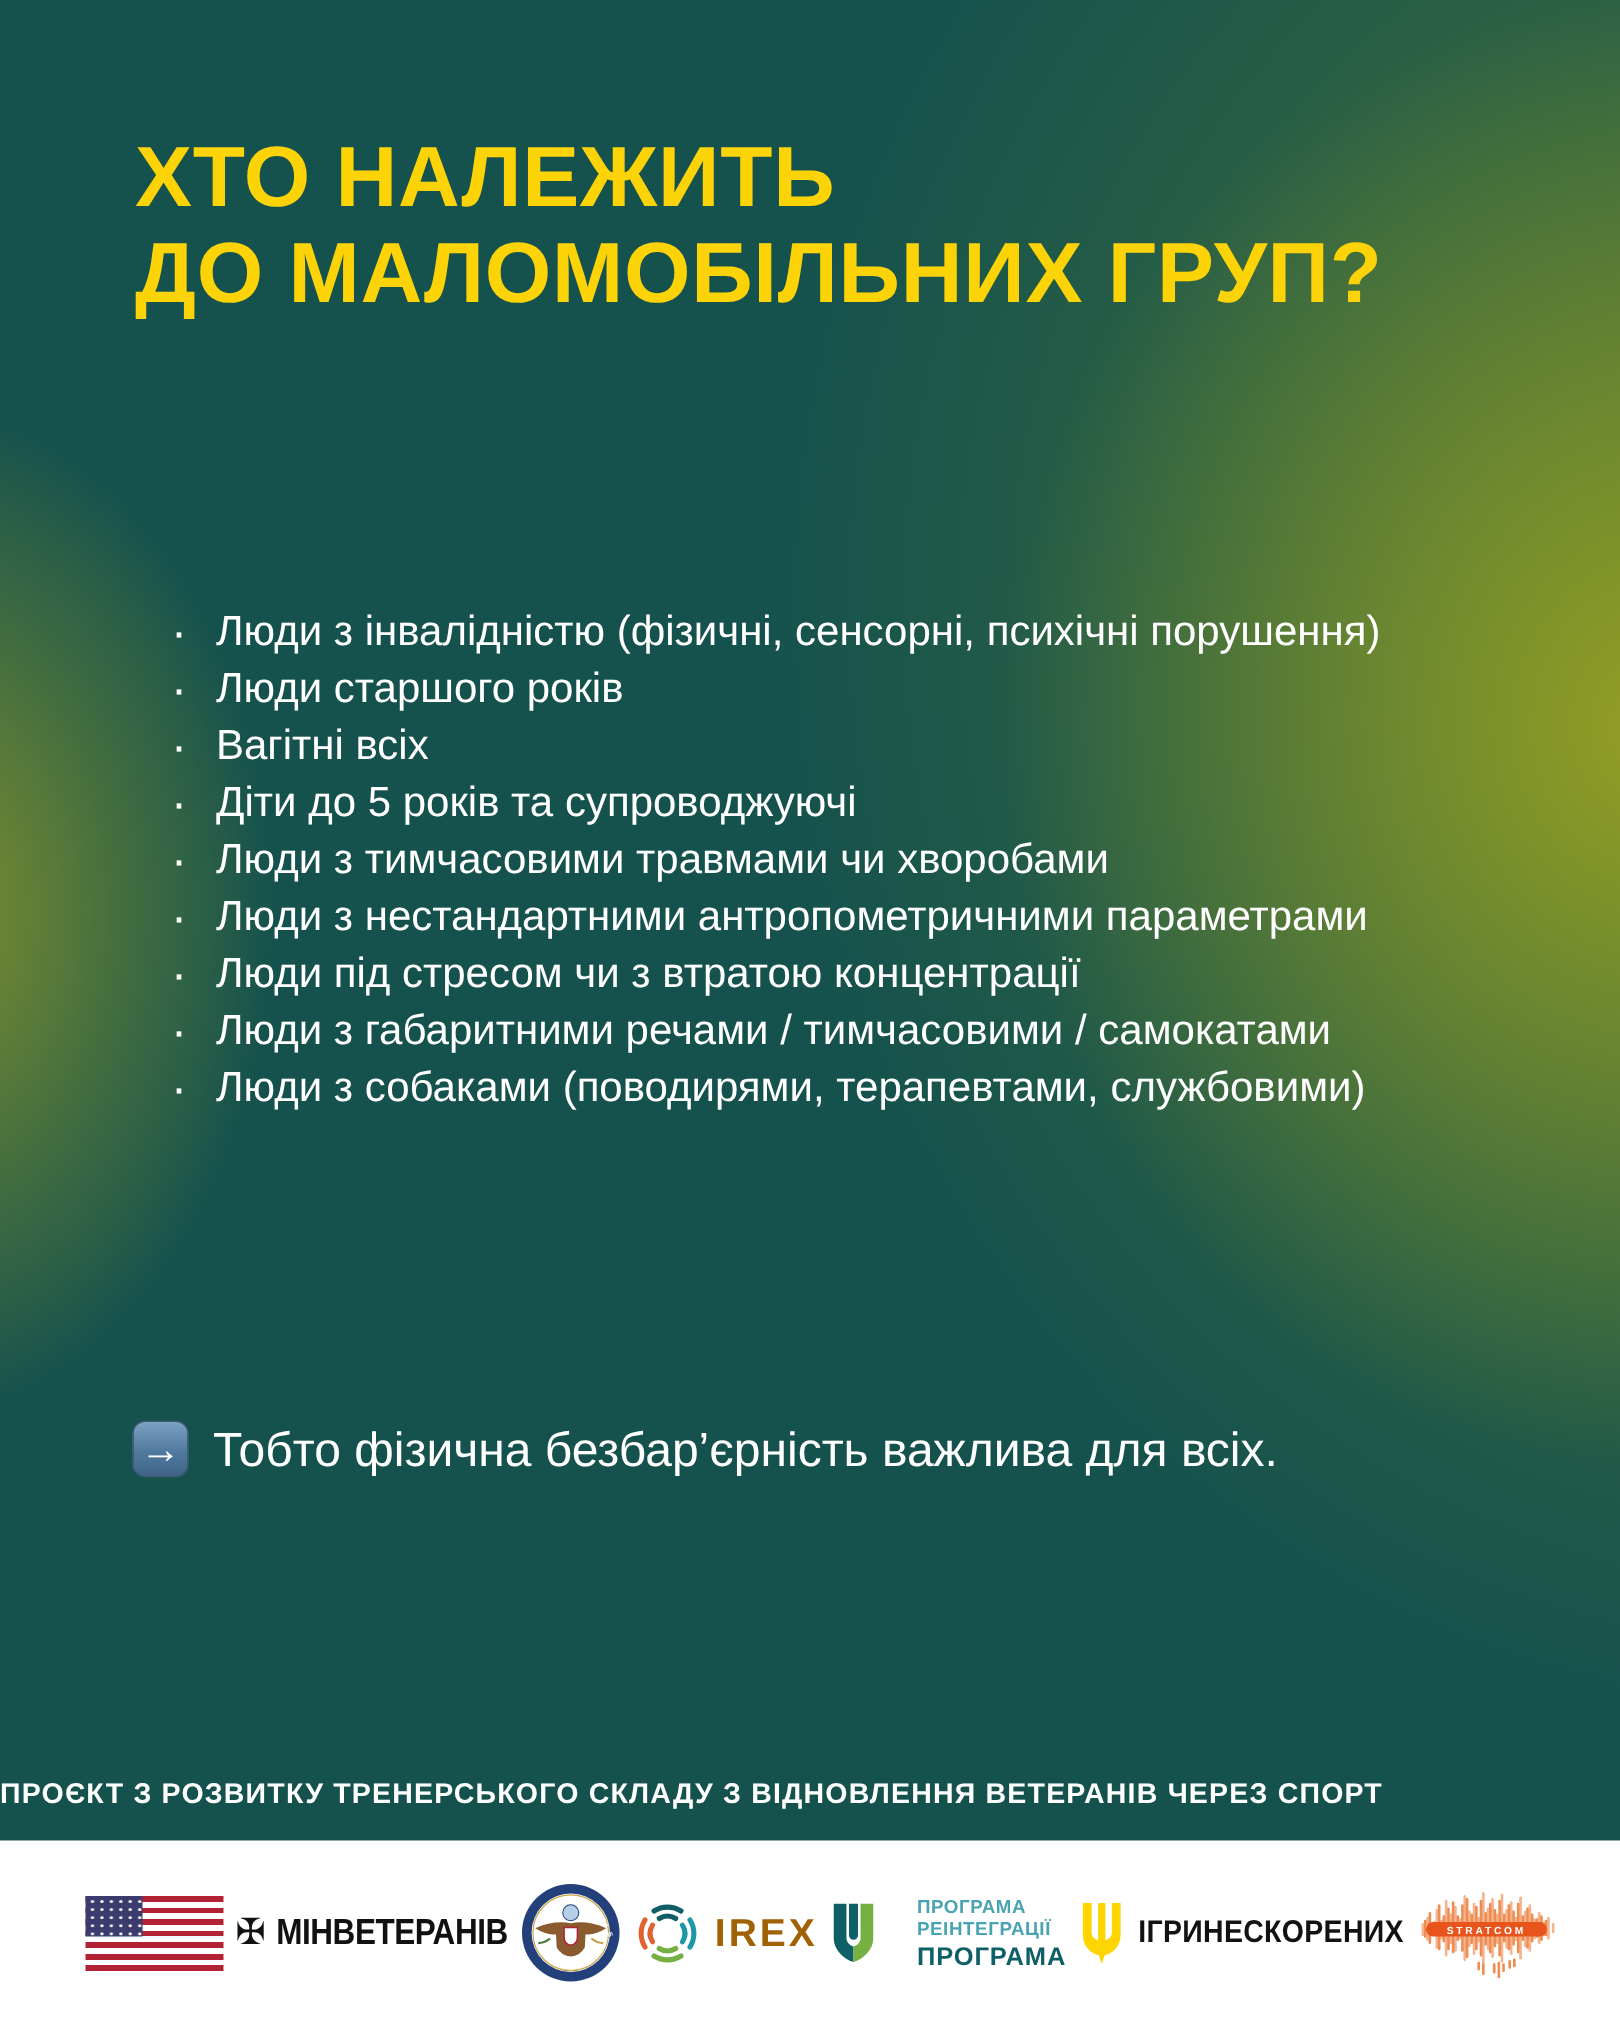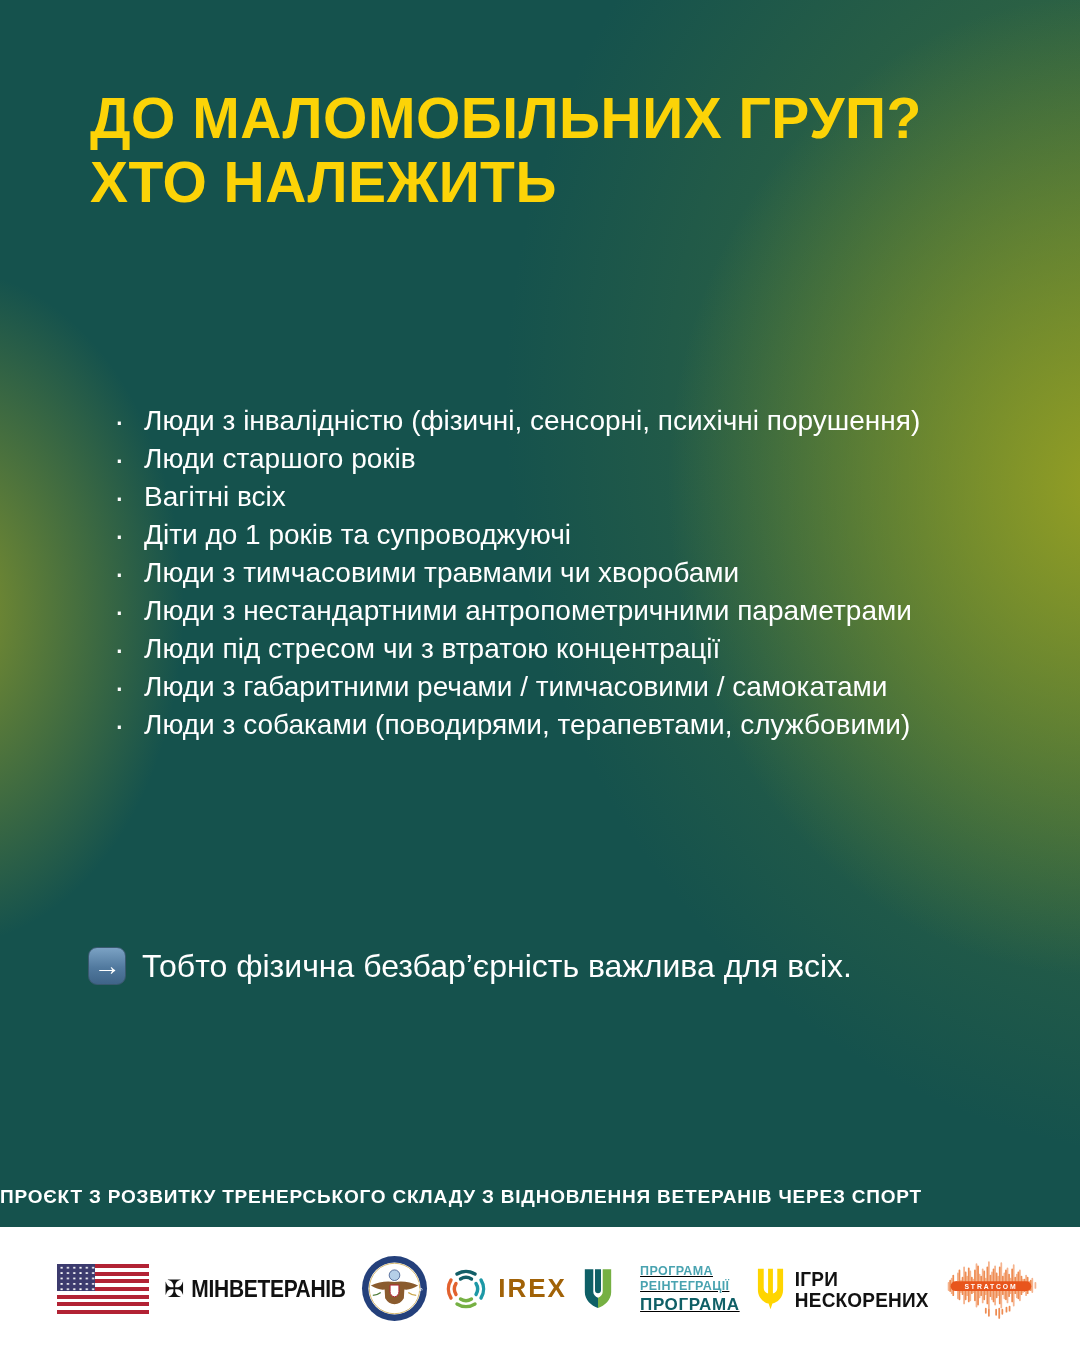--- a/index.html
+++ b/index.html
@@ -81,59 +81,59 @@
   }
 
   
   .seal svg{ display:block; }
 
   
   .irex{ gap:9px; }
   .irex .irex-text{ color:#a16207; font-size:26px; font-weight:bold; letter-spacing:2px;text-align:right; }
 
   
-  .prv{ gap:26px;text-decoration:underline; }
+  .prv{ gap:26px; }
   .prv-col{ display:flex; flex-direction:column; line-height:1; }
   .prv-l1,.prv-l2{ color:#49A3B0; font-size:12.5px; font-weight:bold; letter-spacing:0.4px; margin-bottom:3px; }
   .prv-l3{ color:#0F5F66; font-size:17px; font-weight:bold; letter-spacing:0.6px; }
 
   
   .igry{ gap:9px; }
-  .igry-col{ display:flex; flex-direction:column; line-height:1; }
+  .igry-col{ display:flex; flex-direction:row; line-height:1; }
   .igry-l1,.igry-l2{ color:#121212; font-size:19px; font-weight:bold; letter-spacing:0.2px; margin:1px 0; transform:scaleY(1.1); transform-origin:left center;}
 
   
   .stratcom svg{ display:block; }
 </style>
 </head>
 <body>
 
 <div class="poster">
 
   <h1 class="title">
+    <span>ХТО НАЛЕЖИТЬ</span>
     <span>ДО МАЛОМОБІЛЬНИХ ГРУП?</span>
-    <span>ХТО НАЛЕЖИТЬ</span>
   </h1>
 
   <div class="list">
     <div class="li">
       <span class="dot">·</span>
       <span class="li-text">Люди з інвалідністю (фізичні, сенсорні, психічні порушення)</span>
     </div>
     <div class="li">
       <span class="dot">·</span>
       <span class="li-text">Люди старшого років</span>
     </div>
     <div class="li">
       <span class="dot">·</span>
       <span class="li-text">Вагітні всіх</span>
     </div>
     <div class="li">
       <span class="dot">·</span>
-      <span class="li-text">Діти до 1 років та супроводжуючі</span>
+      <span class="li-text">Діти до 5 років та супроводжуючі</span>
     </div>
     <div class="li">
       <span class="dot">·</span>
       <span class="li-text">Люди з тимчасовими травмами чи хворобами</span>
     </div>
     <div class="li">
       <span class="dot">·</span>
       <span class="li-text">Люди з нестандартними антропометричними параметрами</span>
     </div>
     <div class="li">

